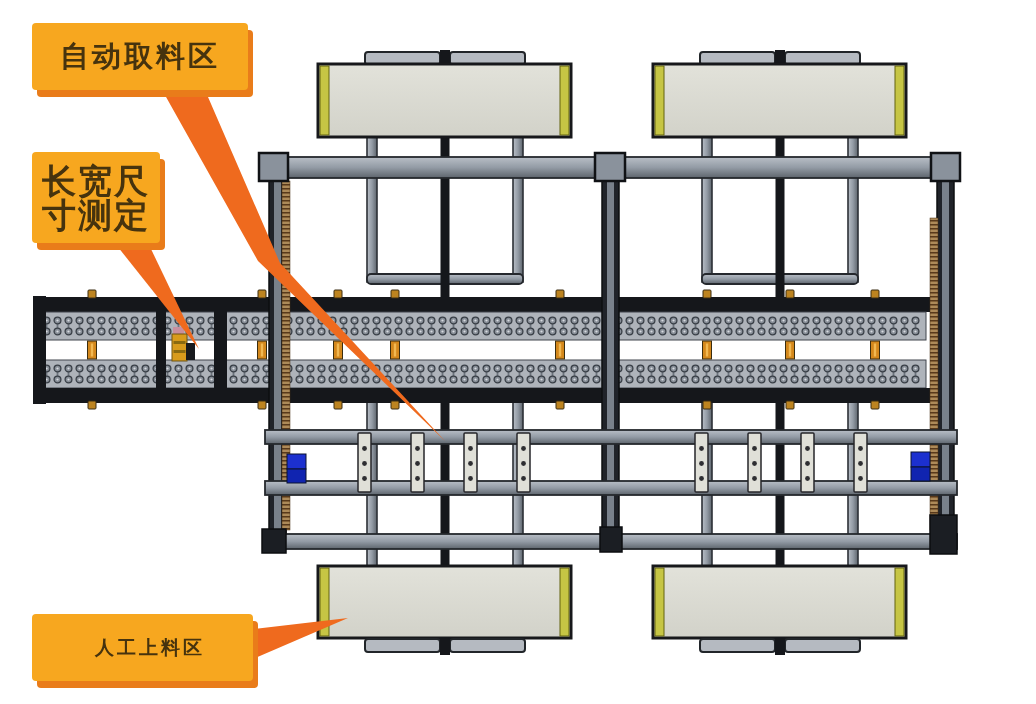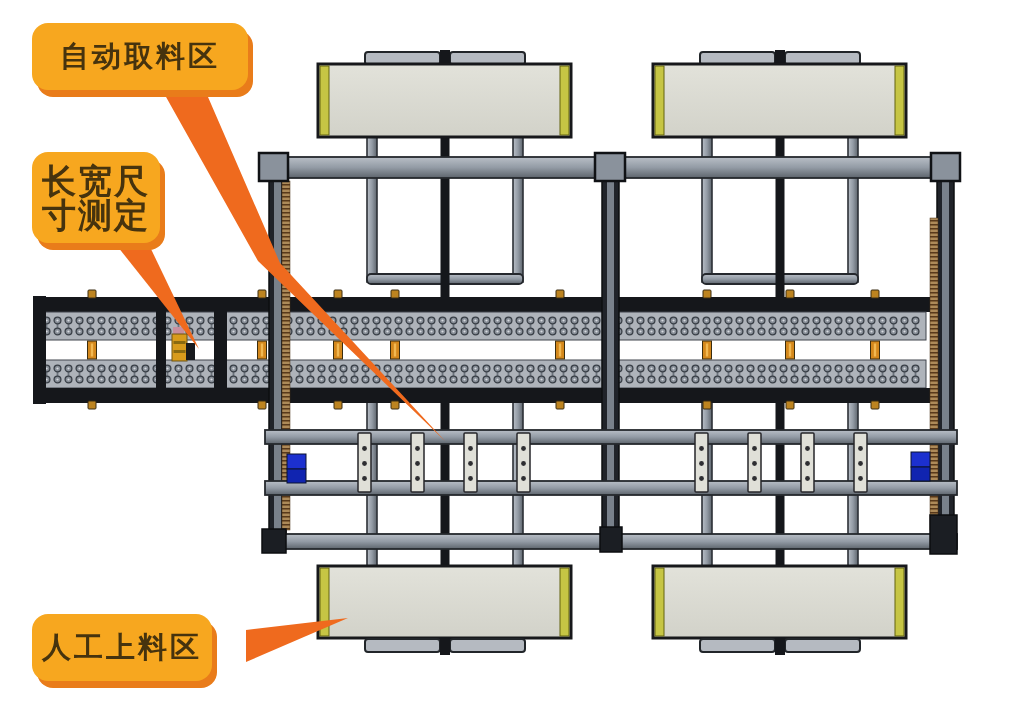--- a/index.html
+++ b/index.html
@@ -25,29 +25,29 @@
   .oconnHi{fill:#f2b952;}
   .clamp{fill:#e0e0d8;stroke:#26262a;stroke-width:1.5;}
   .hole{fill:#2e2e32;}
   .blueA{fill:var(--sensor-blue,#1c30cf);stroke:#0a1230;stroke-width:1;}
   .blueB{fill:#1024b0;stroke:#0a1230;stroke-width:1;}
   .leader{fill:var(--leader,#ef6a1e);}
   
   .callout{
     position:absolute;display:flex;align-items:center;justify-content:center;
     background:var(--callout-fill,#f7a71f);
-    border-radius:16px;
+    border-radius:4px;
     box-shadow:5px 7px 0 0 var(--callout-shadow,#e97c1a);
     color:var(--callout-text,#46330e);
     font-weight:600;text-align:center;user-select:none;
   }
   .callout .line{display:block;}
   #callout-auto{left:32px;top:23px;width:216px;height:67px;font-size:29px;letter-spacing:3px;}
   #callout-dim{left:32px;top:152px;width:128px;height:91px;font-size:34px;line-height:34px;letter-spacing:2px;}
-  #callout-manual{left:32px;top:614px;width:180px;height:67px;font-size:29px;letter-spacing:3px;}
+  #callout-manual{left:32px;top:614px;width:206px;height:67px;font-size:19px;letter-spacing:3px;padding-left:15px;}
 </style>
 </head>
 <body>
 
 <div class="stage">
 
   <svg width="1036" height="704" viewBox="0 0 1036 704">
     <defs>
       <linearGradient id="railG" x1="0" y1="0" x2="0" y2="1">
         <stop offset="0" stop-color="#b9bfc7"></stop>

